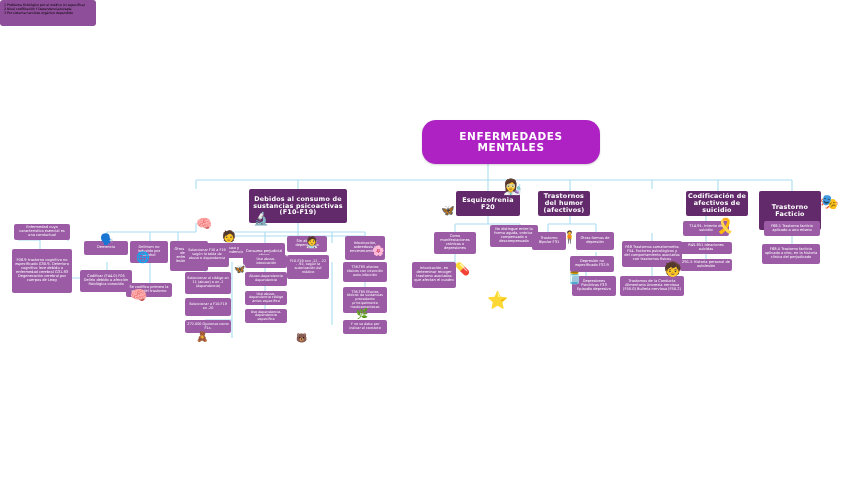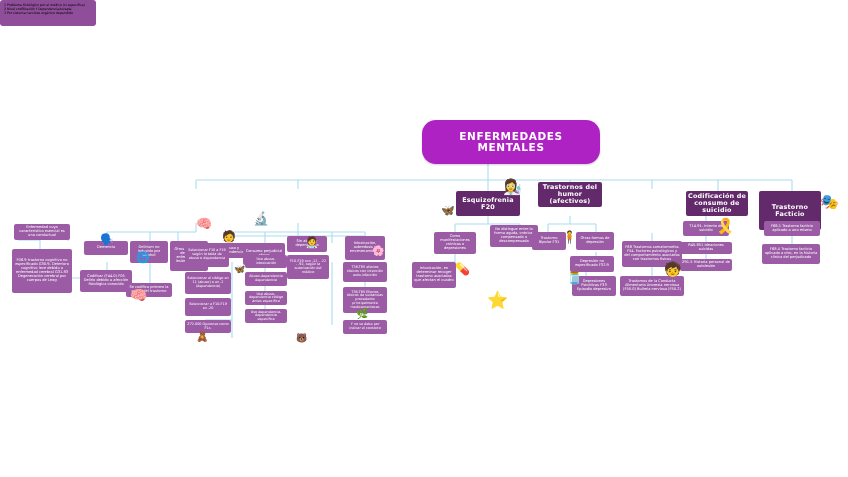--- a/index.html
+++ b/index.html
@@ -101,27 +101,28 @@
       <path d="M706 254 L706 260"></path>
 
       <path d="M792 214 L792 221"></path>
       <path d="M792 236 L792 244"></path>
     </g>
   </svg>
 
   <div class="node root" style="left:400px;top:120px;width:178px;height:44px;margin-left:22px;">ENFERMEDADES MENTALES</div>
 
 
+  <div class="node lvl2" style="left:249px;top:189px;width:98px;height:34px;">Debidos al consumo de sustancias psicoactivas (F10-F19)</div>
 
   <div class="node lvl2" style="left:456px;top:191px;width:64px;height:25px;">Esquizofrenia F20</div>
 
-  <div class="node lvl2" style="left:538px;top:182px;width:64px;height:25px;">Trastornos del humor (afectivos)</div>
-
-
-  <div class="node lvl2" style="left:686px;top:191px;width:62px;height:25px;">Codificación de consumo de suicidio</div>
+  <div class="node lvl2" style="left:538px;top:191px;width:52px;height:25px;">Trastornos del humor (afectivos)</div>
+
+
+  <div class="node lvl2" style="left:686px;top:191px;width:62px;height:25px;">Codificación de afectivos de suicidio</div>
 
   <div class="node lvl2" style="left:759px;top:191px;width:62px;height:39px;">Trastorno Facticio</div>
 
   <div class="node lvl3" style="left:84px;top:241px;width:44px;height:14px;">Demencia</div>
   <div class="node lvl3" style="left:130px;top:241px;width:38px;height:22px;">Delirium no inducido por alcohol</div>
   <div class="node lvl3" style="left:170px;top:241px;width:38px;height:30px;">Otros trastornos debidos a enfermedad o lesión cerebral</div>
   <div class="node lvl3" style="left:14px;top:224px;width:56px;height:16px;">Enfermedad cuya característica esencial es una conductual</div>
   <div class="node lvl3" style="left:12px;top:249px;width:60px;height:44px;">F06.9 trastorno cognitivo no especificado G30.9- Deterioro cognitivo leve debido a enfermedad cerebral G31.83 Degeneración cerebral por cuerpos de Lewy</div>
   <div class="node lvl3" style="left:80px;top:270px;width:52px;height:22px;">Codificar (F44.0) F05 Delirio debido a afección fisiológica conocida</div>
   <div class="node lvl3" style="left:126px;top:283px;width:46px;height:14px;">Se codifica primero la causa del trastorno</div>

